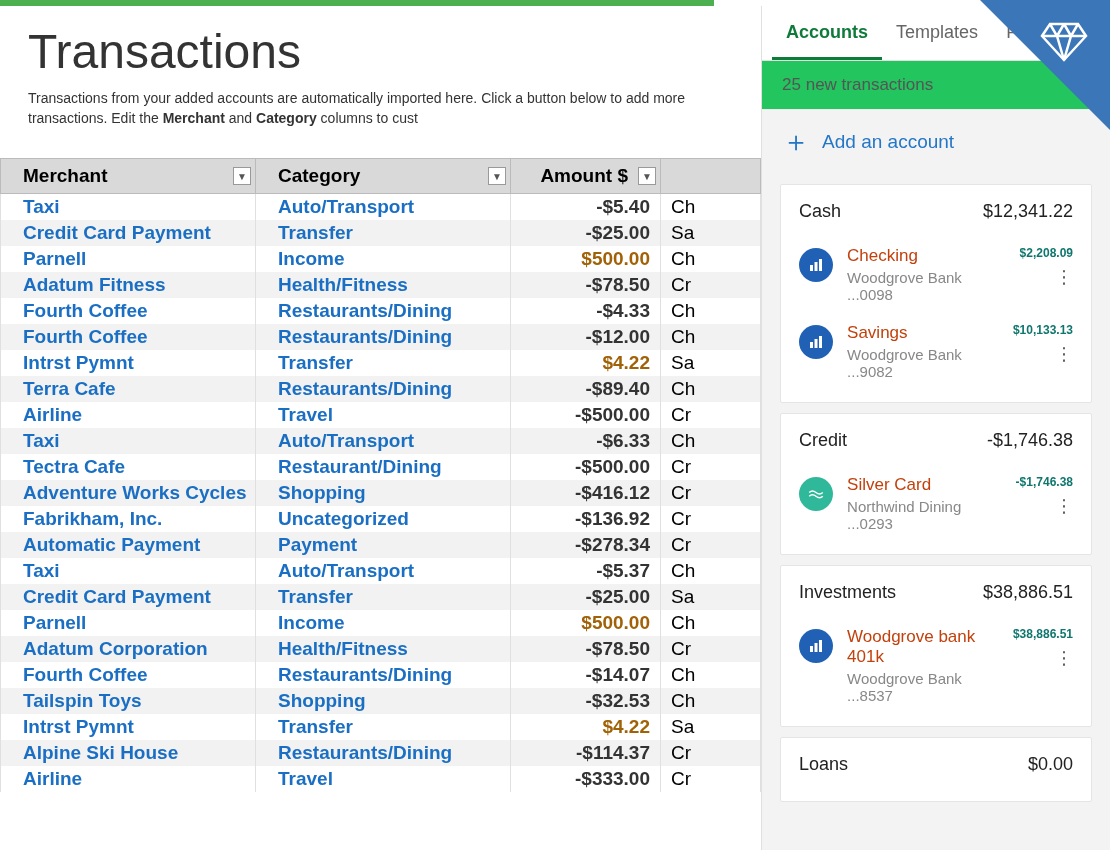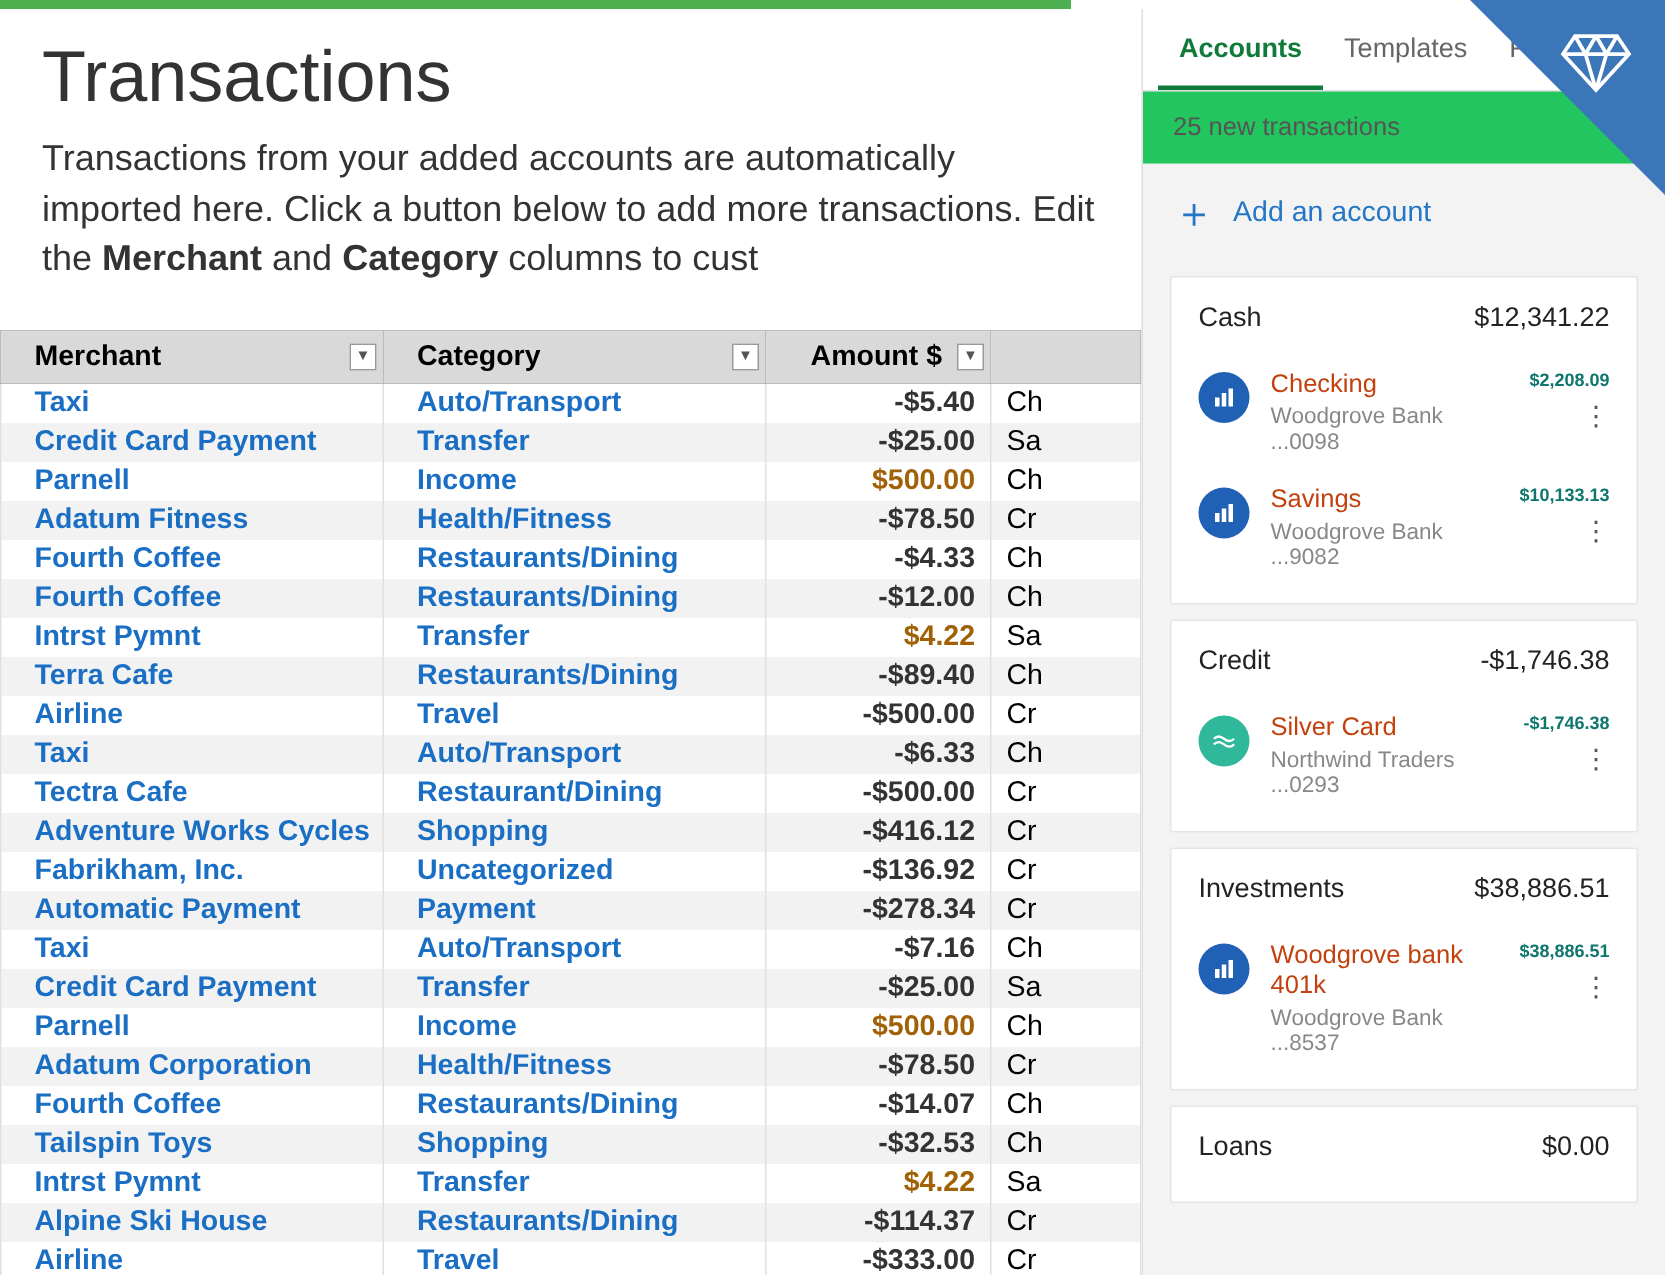--- a/index.html
+++ b/index.html
@@ -25,21 +25,21 @@
     padding: 0;
     overflow: hidden;
   }
   .page-title {
     font-size: 48px;
     font-weight: 400;
     color: #333;
     padding: 18px 28px 10px 28px;
   }
   .page-desc {
-    font-size: 24px;
+    font-size: 14px;
     color: #333;
     padding: 0 28px 30px 28px;
     line-height: 1.4;
   }
   .page-desc b { font-weight: 700; }
   .tx-table {
     width: 100%;
     border-collapse: collapse;
   }
   .tx-table th {
@@ -311,21 +311,21 @@
           </tr>
           <tr>
             <td class="merchant">Automatic Payment</td>
             <td class="category">Payment</td>
             <td class="amount negative">-$278.34</td>
             <td class="acct">Cr</td>
           </tr>
           <tr>
             <td class="merchant">Taxi</td>
             <td class="category">Auto/Transport</td>
-            <td class="amount negative">-$7.16</td>
+            <td class="amount negative">-$5.37</td>
             <td class="acct">Ch</td>
           </tr>
           <tr>
             <td class="merchant">Credit Card Payment</td>
             <td class="category">Transfer</td>
             <td class="amount negative">-$25.00</td>
             <td class="acct">Sa</td>
           </tr>
           <tr>
             <td class="merchant">Parnell</td>
@@ -432,21 +432,21 @@
           </div>
           <div class="account-row">
             <div class="acct-icon teal">
               <svg viewBox="0 0 24 24" fill="none" stroke="white" stroke-width="2">
                 <path d="M3 10 Q7 6 12 10 T21 10"></path>
                 <path d="M3 15 Q7 11 12 15 T21 15"></path>
               </svg>
             </div>
             <div class="acct-info">
               <div class="acct-name">Silver Card</div>
-              <div class="acct-sub">Northwind Traders ...0293</div>
+              <div class="acct-sub">Northwind Dining ...0293</div>
             </div>
             <div class="acct-right">
               <div class="acct-balance">-$1,746.38</div>
               <div class="more-icon">⋮</div>
             </div>
           </div>
         </div>
         <div class="account-card">
           <div class="card-header">
             <span>Investments</span>

